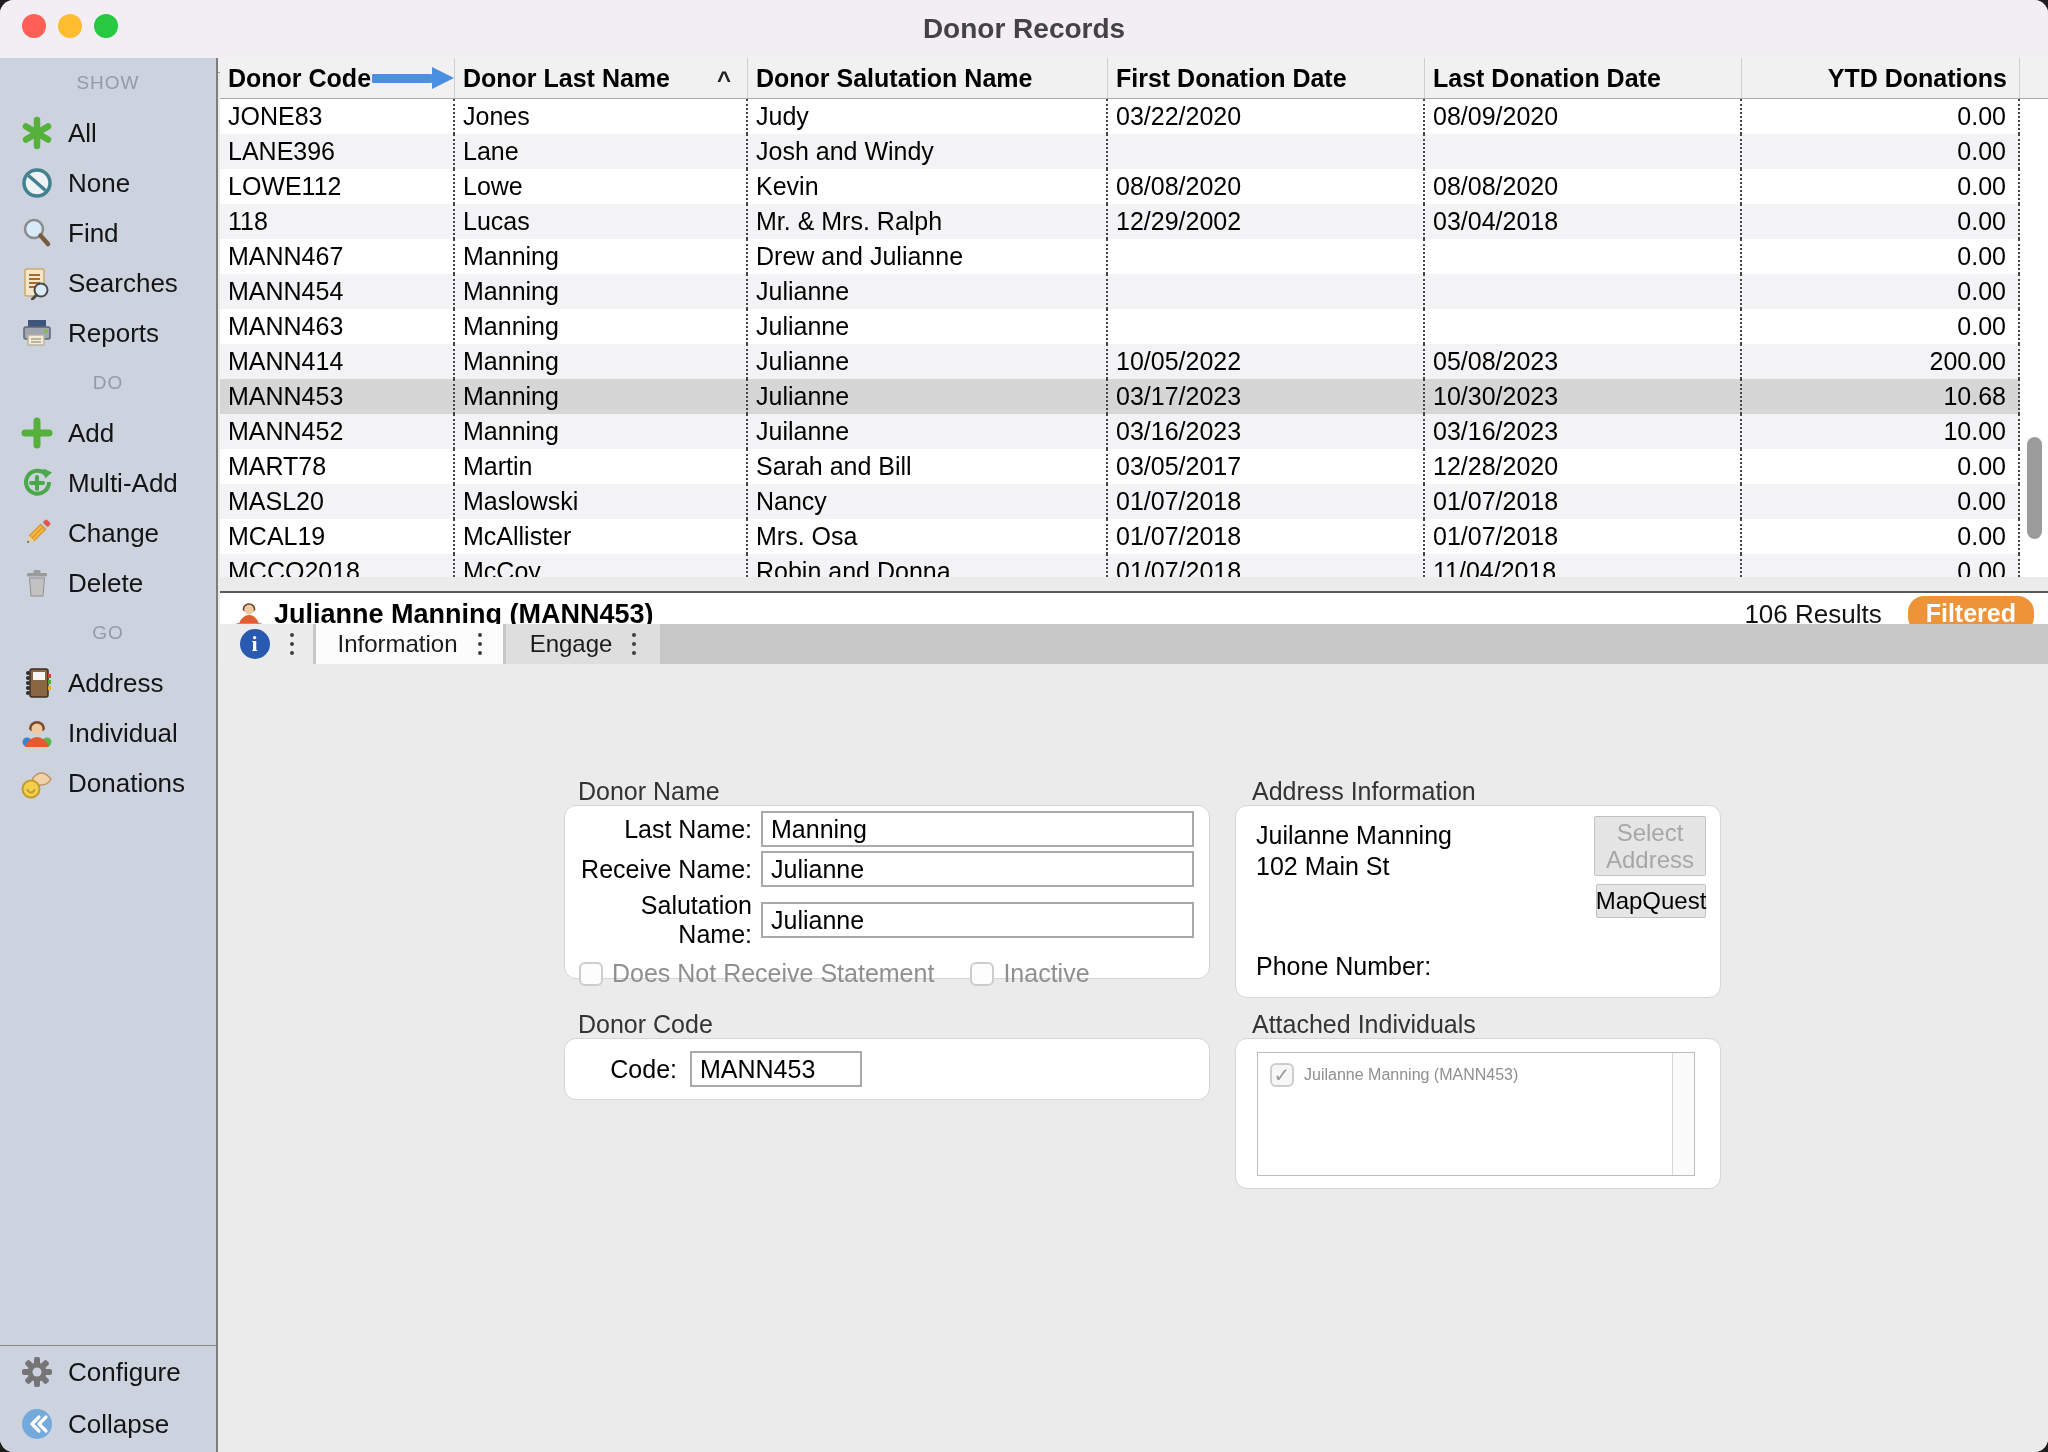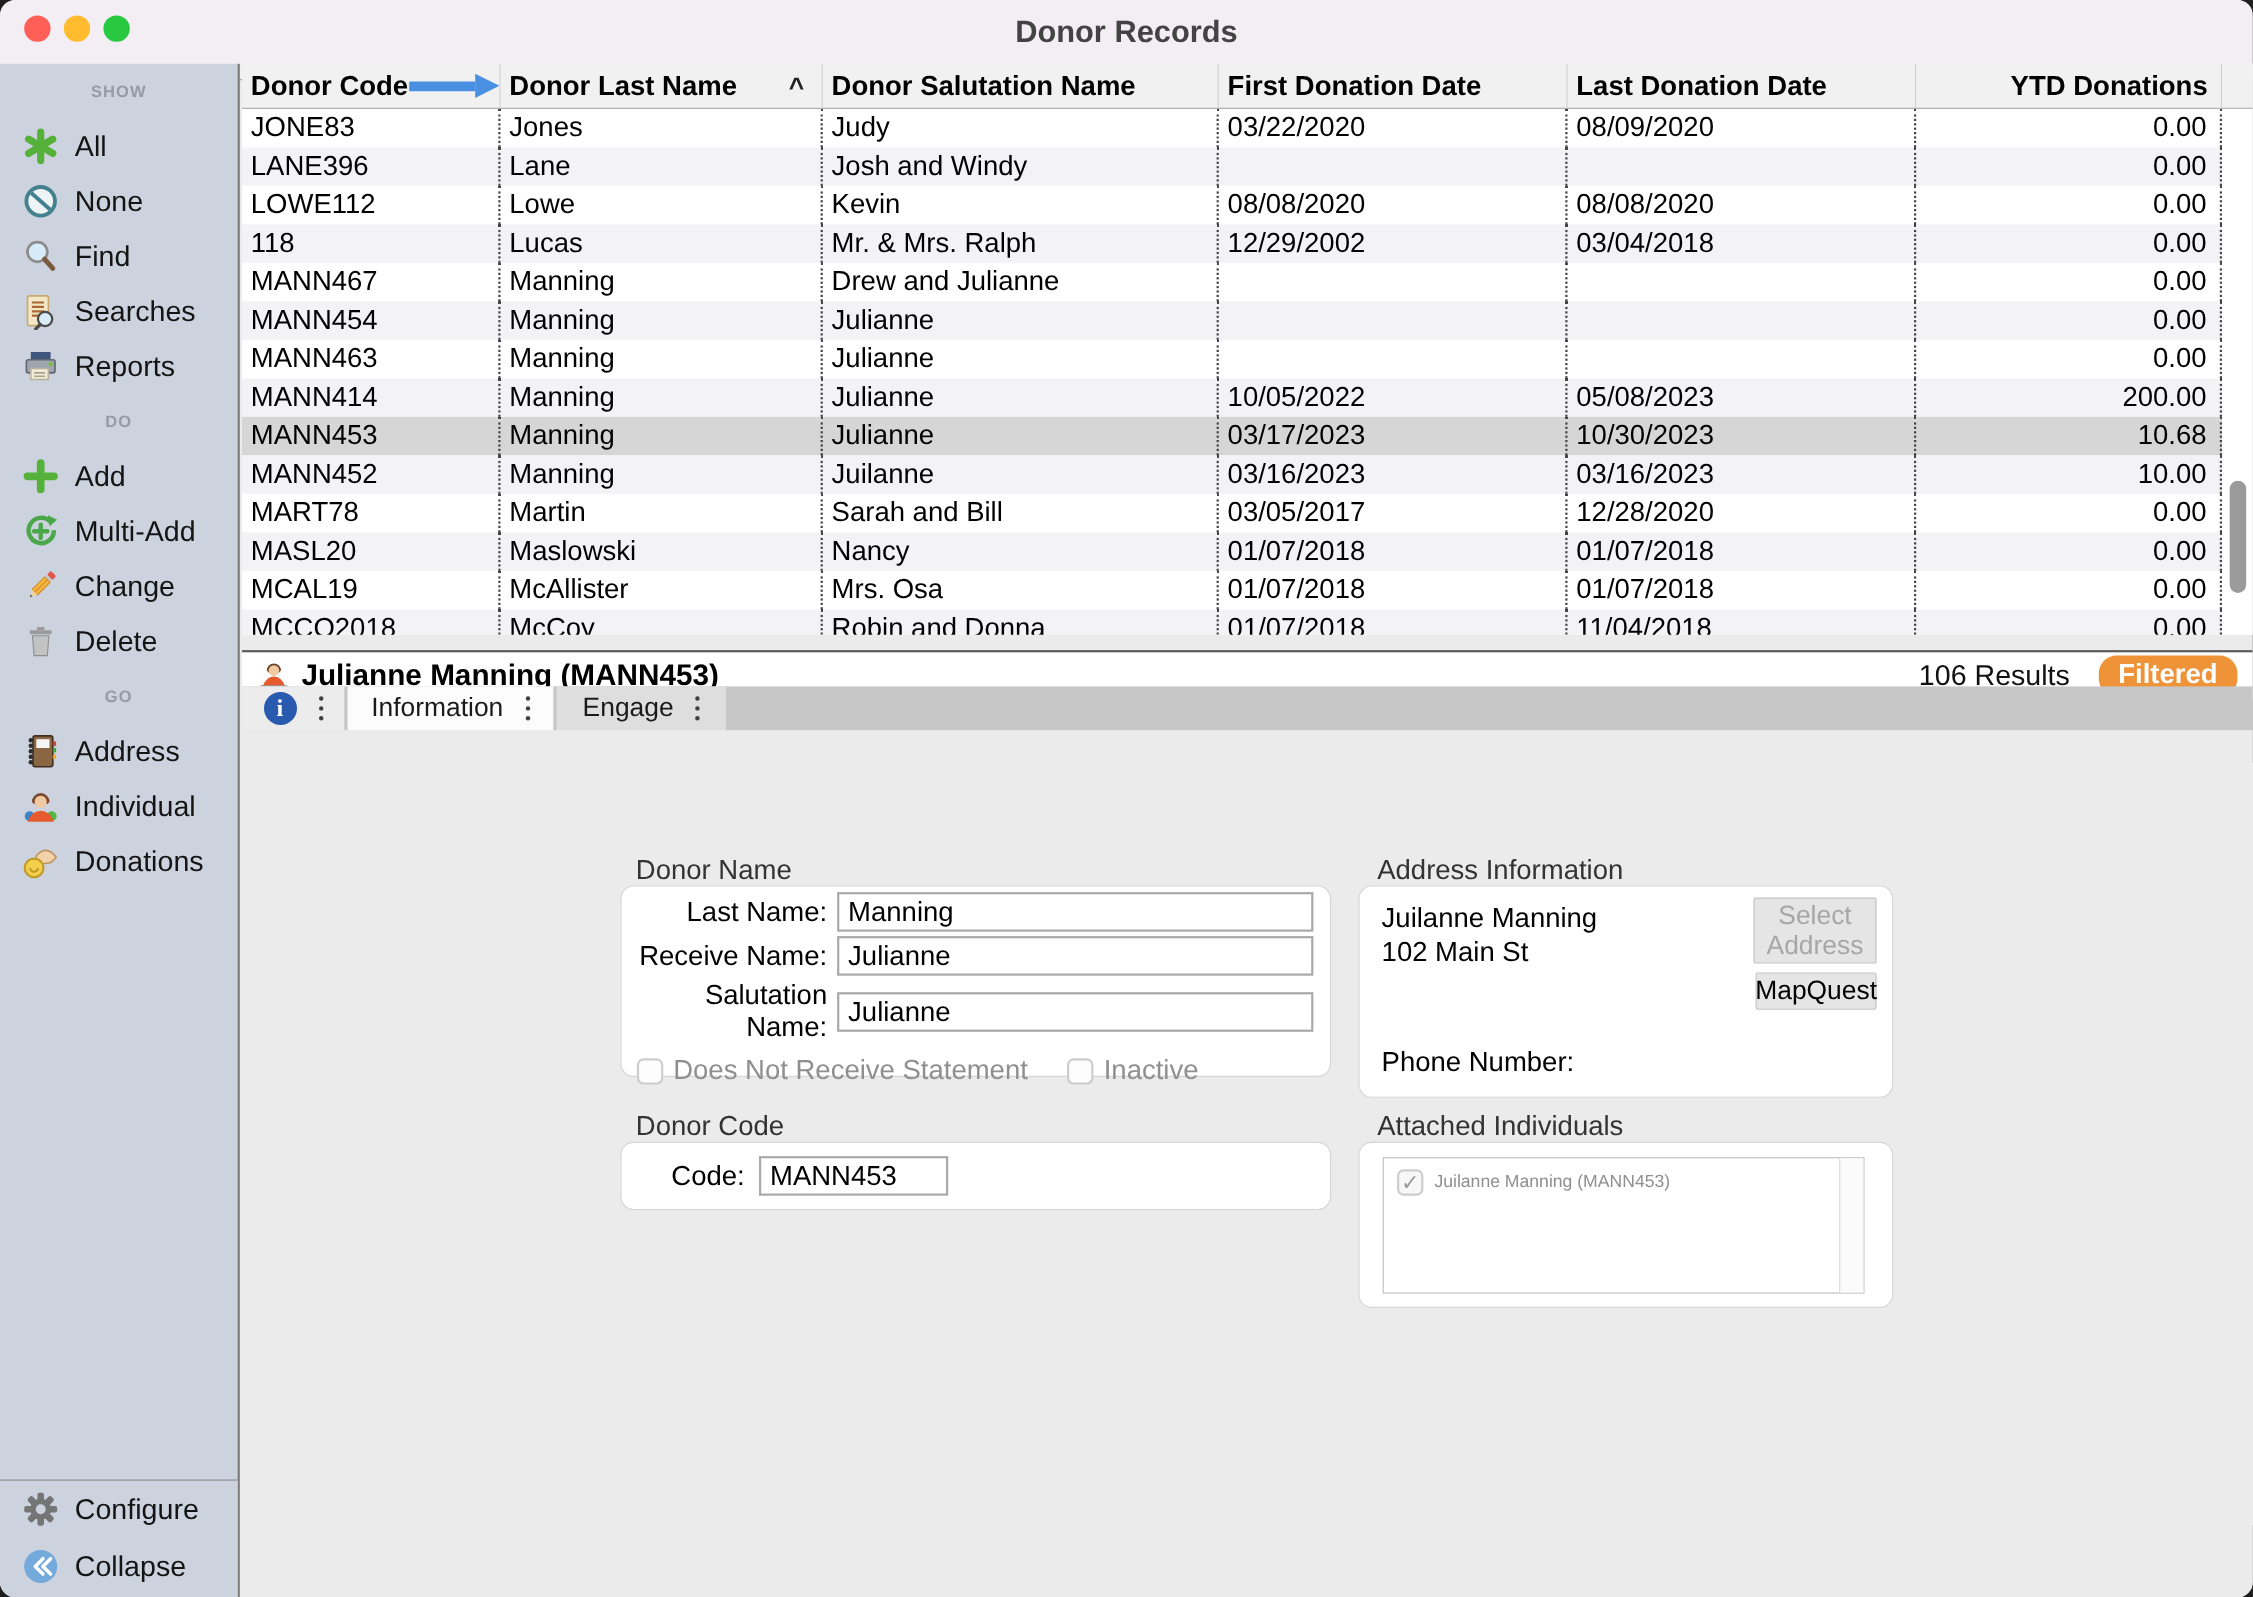--- a/index.html
+++ b/index.html
@@ -10,21 +10,21 @@
   .titlebar { position:absolute; top:0; left:0; right:0; height:73px; background:#f2eef3; border-bottom:1px solid #9c9c9c; }
   .traffic { position:absolute; top:14px; left:22px; display:flex; gap:12px; }
   .traffic span { width:24px; height:24px; border-radius:50%; display:block; }
   .tl-red{ background:#ff5f57; } .tl-yellow{ background:#febc2e; } .tl-green{ background:#28c840; }
   .win-title { position:absolute; top:0; left:0; right:0; height:57px; display:flex; align-items:center; justify-content:center;
                font-size:28px; font-weight:bold; color:#434343; }
 
   
   .sidebar { position:absolute; top:58px; left:0; width:218px; bottom:0; background:#ccd2de; border-right:2px solid #7d7d7d; }
   .sb-row { height:50px; display:flex; align-items:center; cursor:default; }
-  .sb-header { height:50px; display:flex; align-items:center; justify-content:center; font-size:15px; font-weight:bold; color:#959ba6; letter-spacing:1px; }
+  .sb-header { height:50px; display:flex; align-items:center; justify-content:center; font-size:19px; font-weight:normal; color:#959ba6; letter-spacing:1px; }
   .sb-icon { width:46px; margin-left:14px; display:flex; justify-content:center; align-items:center; flex:0 0 46px; }
   .sb-label { font-size:26px; color:#141414; margin-left:8px; white-space:nowrap; }
   .sb-footer { position:absolute; left:0; right:0; bottom:0; border-top:1px solid #8a8a8a; padding-bottom:2px; background:#ccd2de;}
   .sb-footer .sb-row { height:52px; }
 
   
   .main { position:absolute; top:58px; left:220px; right:0; bottom:0; background:#ebebeb; }
 
   
   .table { position:absolute; top:0; left:0; right:0; height:519px; background:#fff; }

